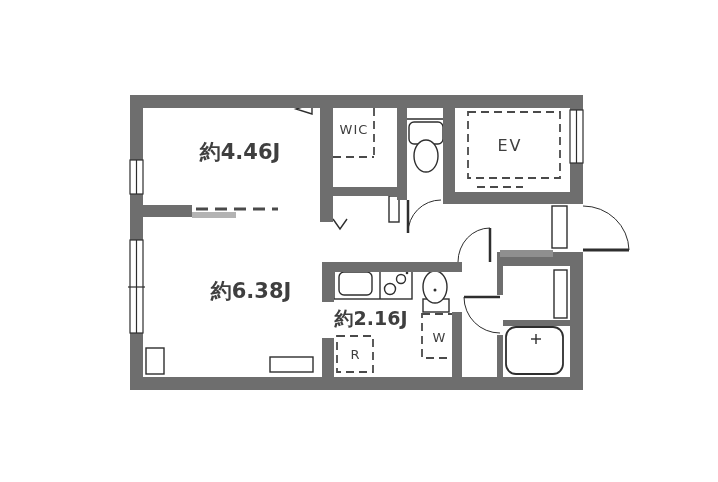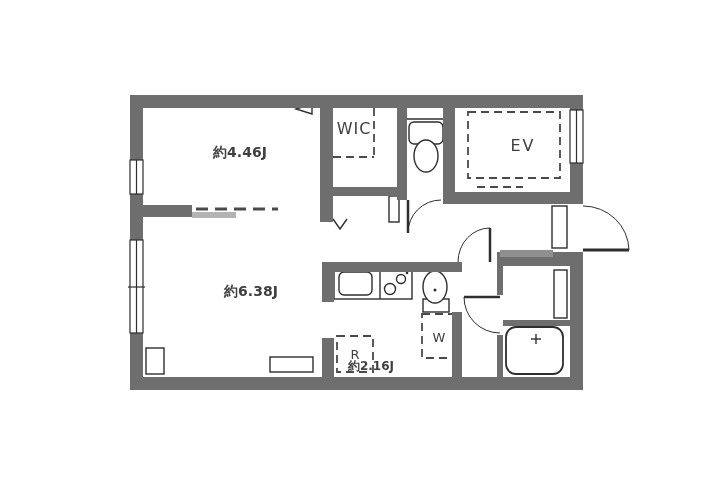--- a/index.html
+++ b/index.html
@@ -1,23 +1,23 @@
 <!DOCTYPE html>
 <html style="--bg: #ffffff; --wall: #6e6e6e; --line: #2e2e2e; --dash: #4a4a4a; --text: #3f3f3f; --slide-bar: #b3b3b3; --step: #8f8f8f;"><head>
 <meta charset="utf-8">
 <style>
   html,body{margin:0;padding:0;background:#ffffff;}
   .stage{position:relative;width:718px;height:482px;background:var(--bg,#fff);overflow:hidden;
          font-family:"DejaVu Sans","Liberation Sans",sans-serif;}
   .plan-svg{position:absolute;left:0;top:0;}
   .lbl{position:absolute;transform:translate(-50%,-50%);color:var(--text,#3f3f3f);
        white-space:nowrap;font-weight:600;line-height:1;}
-  .lbl-room{font-size:14px;}
-  .lbl-kitchen{font-size:12px;margin-top:48px;}
-  .lbl-wic{font-size:16px;letter-spacing:1px;font-weight:500;}
+  .lbl-room{font-size:21px;}
+  .lbl-kitchen{font-size:19px;}
+  .lbl-wic{font-size:13px;letter-spacing:1px;font-weight:500;}
   .lbl-ev{font-size:16px;letter-spacing:2px;font-weight:500;}
   .lbl-small{font-size:13px;font-weight:500;}
 </style>
 </head>
 <body>
 
 <div class="stage">
 
   <svg class="plan-svg" width="718" height="482" viewBox="0 0 718 482">
 
@@ -115,18 +115,18 @@
       <rect x="130" y="240" width="13" height="93"></rect>
       <line x1="136.5" y1="240" x2="136.5" y2="333"></line>
       <line x1="128" y1="287" x2="145" y2="287"></line>
       <rect x="570" y="110" width="13" height="53"></rect>
       <line x1="576.5" y1="110" x2="576.5" y2="163"></line>
     </g>
   </svg>
 
   <div class="lbl lbl-room" style="left:240px;top:152px;">約4.46J</div>
   <div class="lbl lbl-wic" style="left:354px;top:129px;">WIC</div>
-  <div class="lbl lbl-ev" style="left:523px;top:146px;">EV</div>
+  <div class="lbl lbl-ev" style="left:510px;top:146px;">EV</div>
   <div class="lbl lbl-room" style="left:251px;top:291px;">約6.38J</div>
   <div class="lbl lbl-kitchen" style="left:371px;top:318px;">約2.16J</div>
   <div class="lbl lbl-small" style="left:439px;top:337px;">W</div>
   <div class="lbl lbl-small" style="left:355px;top:354px;">R</div>
 </div>
 
 </body></html>

